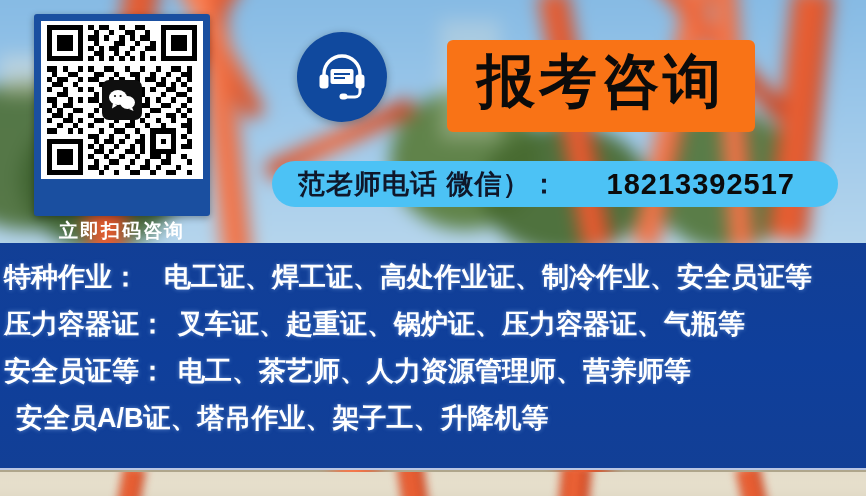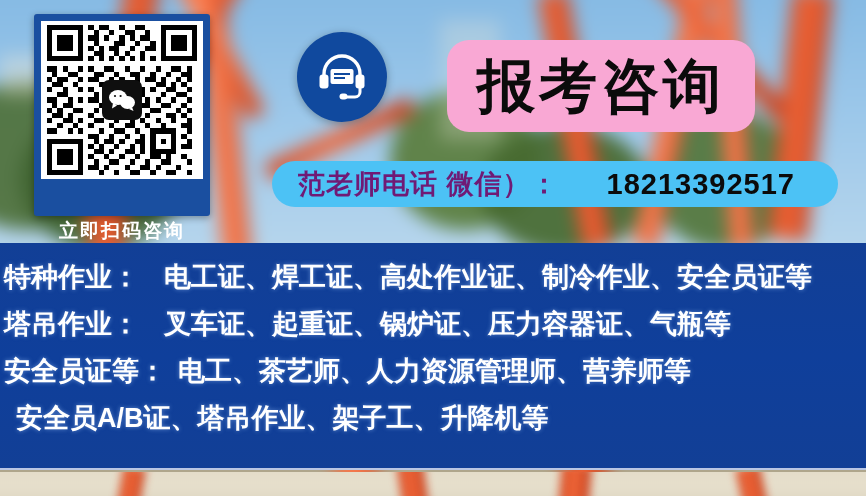--- a/index.html
+++ b/index.html
@@ -123,25 +123,26 @@
     justify-content: center;
   }
 
   
   .pill-title {
     position: absolute;
     left: 447px;
     top: 40px;
     width: 308px;
     height: 92px;
-    background: #f9a8d4;
-    border-radius: 22px;
+    background: #f97316;
+    border-radius: 6px;
     display: flex;
     align-items: center;
     justify-content: center;
+    font-family: Liberation Mono, monospace;
   }
   .pill-title span {
     color: #0b0b0b;
     font-size: 58px;
     font-weight: bold;
     letter-spacing: 4px;
     line-height: 1;
     white-space: nowrap;
   }
   .pill-phone {
@@ -151,21 +152,21 @@
     width: 566px;
     height: 46px;
     background: #4cc2f5;
     border-radius: 23px;
     display: flex;
     align-items: center;
     box-sizing: border-box;
     padding: 0 26px;
   }
   .pill-phone .label {
-    color: #701a75;
+    color: #0f172a;
     font-size: 27px;
     font-weight: bold;
     letter-spacing: 1px;
     white-space: nowrap;
   }
   .pill-phone .number {
     color: #0b0b0b;
     font-size: 29px;
     font-weight: bold;
     letter-spacing: 1px;
@@ -519,21 +520,21 @@
     <span class="label">范老师电话 微信）：</span>
     <span class="number">18213392517</span>
   </div>
 
   <div class="panel">
     <div class="row">
       <span class="cat">特种作业：</span>
       <span class="items">电工证、焊工证、高处作业证、制冷作业、安全员证等</span>
     </div>
     <div class="row">
-      <span class="cat">塔吊作业：</span>
+      <span class="cat">压力容器证：</span>
       <span class="items">叉车证、起重证、锅炉证、压力容器证、气瓶等</span>
     </div>
     <div class="row">
       <span class="cat">安全员证等：</span>
       <span class="items">电工、茶艺师、人力资源管理师、营养师等</span>
     </div>
     <div class="row">
       <span class="items">安全员A/B证、塔吊作业、架子工、升降机等</span>
     </div>
   </div>

